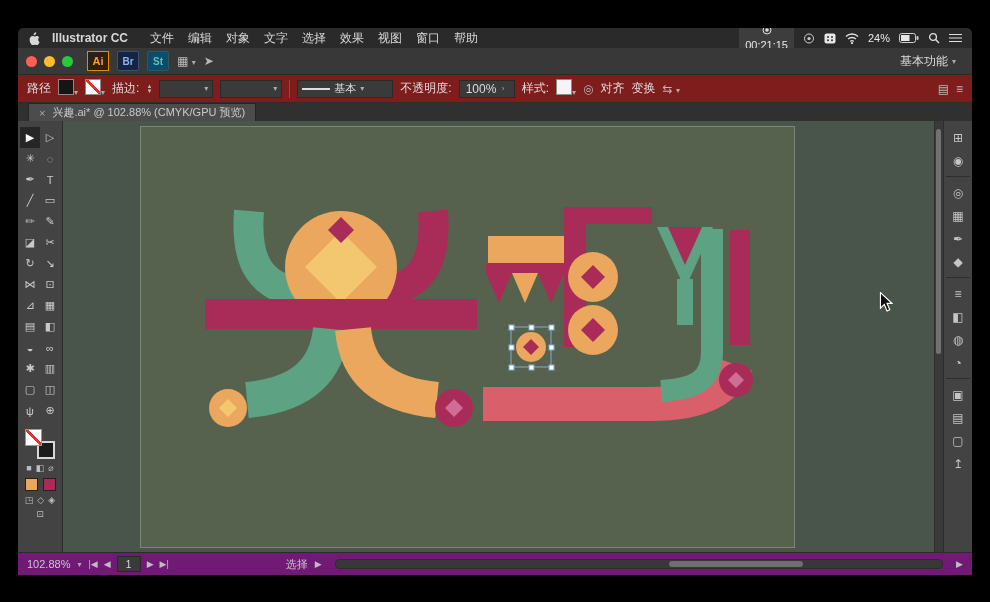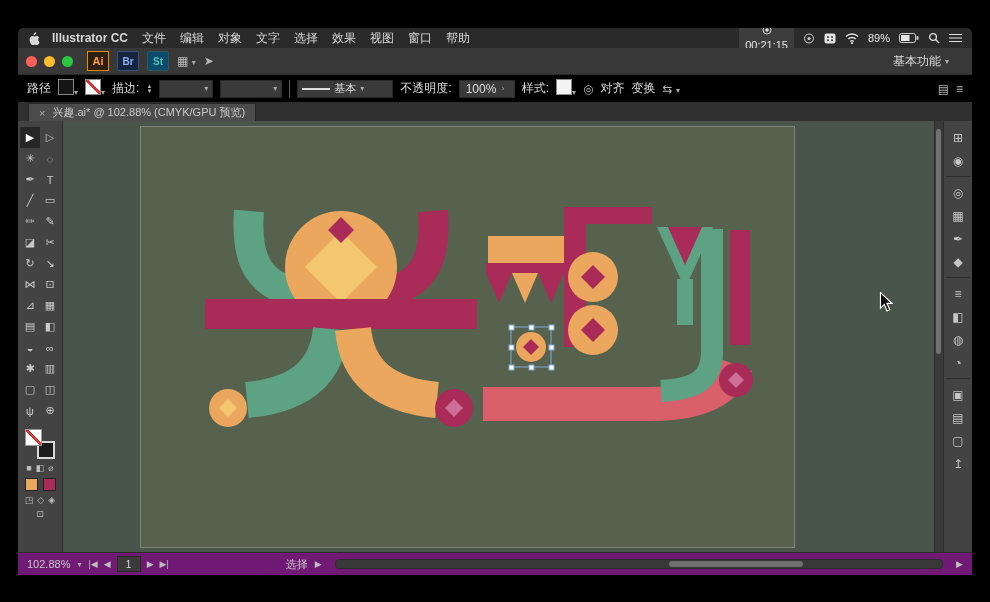--- a/index.html
+++ b/index.html
@@ -24,28 +24,28 @@
   .lights{display:flex;gap:7px;margin-right:6px;}
   .light{width:11px;height:11px;border-radius:50%;}
   .light.red{background:#ff5f57;}.light.yellow{background:#febc2e;}.light.green{background:#28c840;}
   .ai-tile{width:20px;height:18px;background:#2d2013;border:1px solid #e88a00;color:#ff9c2a;
            font-size:11px;font-weight:bold;display:flex;align-items:center;justify-content:center;}
   .badge{width:20px;height:18px;font-size:10px;font-weight:bold;display:flex;align-items:center;
          justify-content:center;border-radius:2px;}
   .badge.br{background:#15243f;color:#8ab4f8;border:1px solid #39507c;}
   .badge.st{background:#0c4a6e;color:#59c3b2;border:1px solid #2b5b54;}
   .tb-ico{color:#b8b8b8;font-size:12px;}
-  .workspace{color:#ddd;font-size:12px;display:flex;align-items:center;gap:4px;margin-right:15px;white-space:nowrap;}
+  .workspace{color:#ddd;font-size:12px;display:flex;align-items:center;gap:4px;margin-right:8px;white-space:nowrap;}
   .caret{font-size:8px;color:#aaa;}
   .search{width:168px;height:18px;background:#2b2b2b;border:1px solid #222;border-radius:10px;
           display:flex;align-items:center;gap:5px;padding:0 8px;}
   .search input{background:transparent;border:none;outline:none;color:#8f8f8f;font-size:11px;width:120px;
           font-family:inherit;}
   
-  .controlbar{height:27px;background:#000000;border-bottom:1px solid #2d2d2d;display:flex;
+  .controlbar{height:27px;background:#7f1d1d;border-bottom:1px solid #2d2d2d;display:flex;
               align-items:center;gap:7px;padding:0 9px;font-size:12px;color:#ddd;flex:0 0 auto;white-space:nowrap;}
   .cb-label{color:#ddd;}
   .swatch{width:14px;height:14px;border:1px solid #8a8a8a;background:#151515;position:relative;display:inline-block;}
   .swatch.none{background:#fff;}
   .swatch.none::after{content:"";position:absolute;inset:0;
      background:linear-gradient(45deg,transparent 44%,#d33 44%,#d33 58%,transparent 58%);}
   .swatch.white{background:#f4f4f4;}
   .spin{display:flex;flex-direction:column;font-size:6px;line-height:5px;color:#bbb;}
   .field{height:16px;background:#3a3a3a;border:1px solid #292929;display:flex;align-items:center;
          padding:0 4px;font-size:11px;color:#ddd;gap:4px;}
@@ -101,21 +101,21 @@
 
 <div class="screen">
 
   <div class="menubar">
     <span class="apple">
       <svg width="12" height="14" viewBox="0 0 14 16">
           <path fill="#d8d8d8" d="M9.5 1.2c-.8.1-1.7.6-2.2 1.3-.5.6-.9 1.5-.7 2.4.9 0 1.8-.5 2.3-1.2.5-.6.8-1.5.6-2.5zM12 10.2c-.3-2 1-3 1.1-3.1-.9-1.3-2.2-1.4-2.6-1.5-1.1-.1-2.2.7-2.7.7-.6 0-1.4-.7-2.4-.6-1.2 0-2.3.7-2.9 1.8-1.3 2.2-.3 5.4.9 7.2.6.9 1.3 1.8 2.2 1.8.9 0 1.2-.6 2.3-.6 1.1 0 1.4.6 2.4.6 1 0 1.6-.9 2.2-1.8.7-1 1-2 1-2.1-.1 0-1.5-.6-1.5-2.4z"></path>
         </svg>
     </span>
     <span class="app">Illustrator CC</span>
-    <span style="display:flex;">
+    <span style="display:flex;margin-left:8px;">
         <span class="menu-item">文件</span>
         <span class="menu-item">编辑</span>
         <span class="menu-item">对象</span>
         <span class="menu-item">文字</span>
         <span class="menu-item">选择</span>
         <span class="menu-item">效果</span>
         <span class="menu-item">视图</span>
         <span class="menu-item">窗口</span>
         <span class="menu-item">帮助</span>
       </span>
@@ -144,21 +144,21 @@
           </svg>
       </span>
       <span class="mb-ico">
         <svg width="14" height="11" viewBox="0 0 14 11">
             <path d="M1 3.5 A8.5 8.5 0 0 1 13 3.5" fill="none" stroke="#e0e0e0" stroke-width="1.4"></path>
             <path d="M3.2 6 A5.4 5.4 0 0 1 10.8 6" fill="none" stroke="#e0e0e0" stroke-width="1.4"></path>
             <path d="M5.3 8.4 A2.5 2.5 0 0 1 8.7 8.4" fill="none" stroke="#e0e0e0" stroke-width="1.4"></path>
             <circle cx="7" cy="10" r="1.1" fill="#e0e0e0"></circle>
           </svg>
       </span>
-      <span>89%</span>
+      <span>24%</span>
       <span class="mb-ico">
         <svg width="20" height="10" viewBox="0 0 20 10">
             <rect x="0.5" y="0.5" width="16" height="9" rx="2" fill="none" stroke="#cfcfcf"></rect>
             <rect x="2" y="2" width="8.5" height="6" fill="#e6e6e6"></rect>
             <rect x="17.5" y="3" width="2" height="4" rx="1" fill="#cfcfcf"></rect>
           </svg>
       </span>
       <span class="mb-ico">
         <svg width="12" height="12" viewBox="0 0 12 12">
             <circle cx="5" cy="5" r="3.4" fill="none" stroke="#e0e0e0" stroke-width="1.3"></circle>

